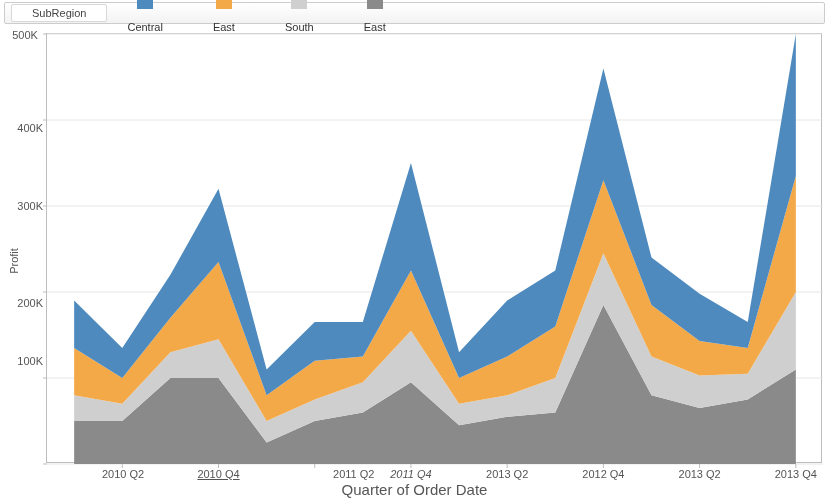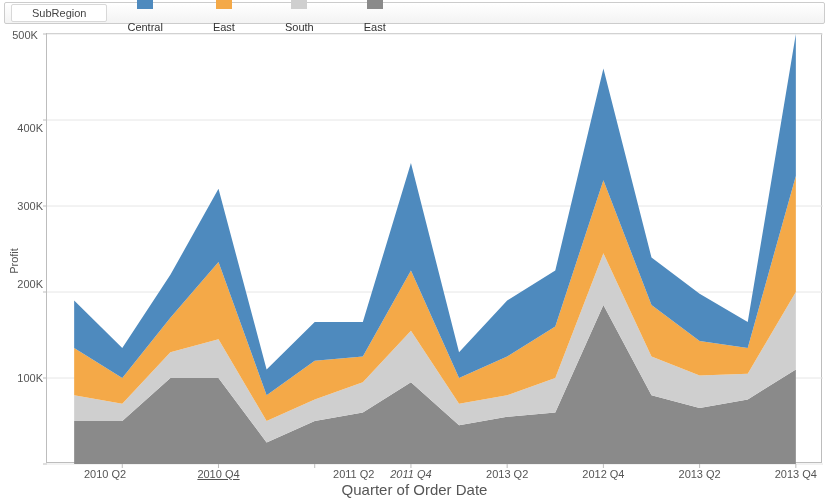--- a/index.html
+++ b/index.html
@@ -172,28 +172,28 @@
         <line class="tick" x1="171.49599999999998" x2="171.49599999999998" y1="430" y2="434"></line>
         <line class="tick" x1="267.71999999999997" x2="267.71999999999997" y1="430" y2="434"></line>
         <line class="tick" x1="363.944" x2="363.944" y1="430" y2="434"></line>
         <line class="tick" x1="460.168" x2="460.168" y1="430" y2="434"></line>
         <line class="tick" x1="556.3919999999999" x2="556.3919999999999" y1="430" y2="434"></line>
         <line class="tick" x1="652.616" x2="652.616" y1="430" y2="434"></line>
         <line class="tick" x1="748.8399999999999" x2="748.8399999999999" y1="430" y2="434"></line>
       </svg>
     <div class="y-labels" id="y-labels">
         <div class="y-label" style="left: -40px; top: 430px; margin-top: 43px;">0K</div>
-        <div class="y-label" style="left: -40px; top: 344px;">100K</div>
-        <div class="y-label" style="left: -40px; top: 250px;">200K</div>
+        <div class="y-label" style="left: -40px; top: 327px;">100K</div>
+        <div class="y-label" style="left: -40px; top: 269px;">200K</div>
         <div class="y-label" style="left: -40px; top: 172px;">300K</div>
         <div class="y-label" style="left: -40px; top: 94px;">400K</div>
         <div class="y-label" style="left: -40px; top: 1px; text-align: center;">500K</div>
       </div>
     <div class="x-labels" id="x-labels">
-        <div class="x-label" style="left: 58px;">2010 Q2</div>
+        <div class="x-label" style="left: 76px;">2010 Q2</div>
         <div class="x-label" style="left: 171.496px; text-decoration: underline;">2010 Q4</div>
         <div class="x-label" style="left: 267.72px; margin-left: 39px;">2011 Q2</div>
         <div class="x-label" style="left: 363.944px; font-style: italic;">2011 Q4</div>
         <div class="x-label" style="left: 460.168px;">2013 Q2</div>
         <div class="x-label" style="left: 556.392px;">2012 Q4</div>
         <div class="x-label" style="left: 652.616px;">2013 Q2</div>
         <div class="x-label" style="left: 748.84px;">2013 Q4</div>
       </div>
   </div>
 </div>

